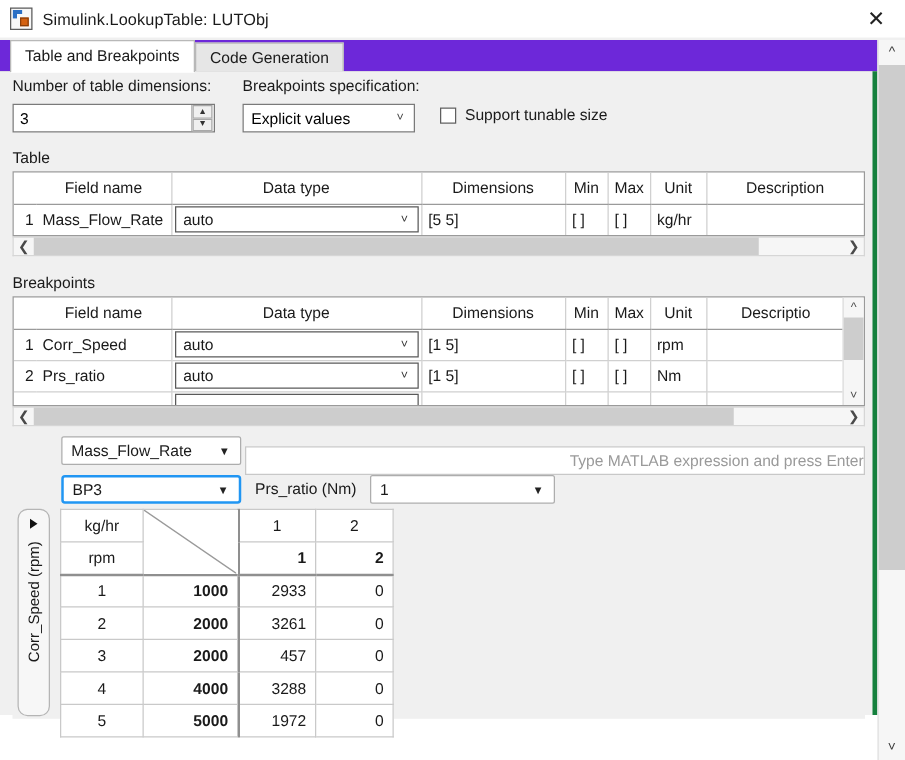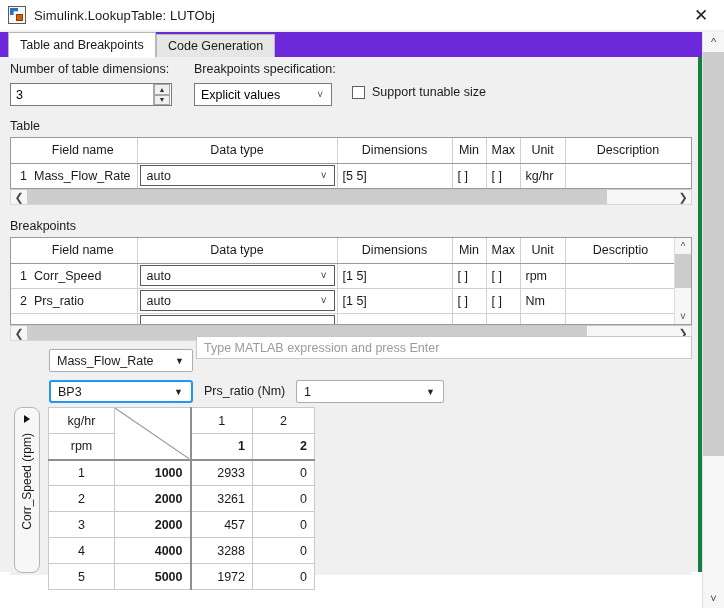--- a/index.html
+++ b/index.html
@@ -389,21 +389,21 @@
       <div class="track">
         <div class="thumb" style="width:560px"></div>
       </div>
       <div class="arw">❯</div>
     </div>
 
     <div class="combo" style="left:49px; top:292px; width:144px; height:23px;">
       <span>Mass_Flow_Rate</span>
       <span class="caret">▼</span>
     </div>
-    <div id="expr-input" style="left:196px; top:279px; width:496px; height:23px;">
+    <div id="expr-input" style="left:196px; top:300px; width:496px; height:23px;justify-content:flex-end;">
       <span>Type MATLAB expression and press Enter</span>
     </div>
 
     <div class="combo focused" style="left:49px; top:323px; width:144px; height:23px;">
       <span>BP3</span>
       <span class="caret">▼</span>
     </div>
     <div id="prs-label" style="left:204px; top:327px;">Prs_ratio (Nm)</div>
     <div class="combo" style="left:296px; top:323px; width:148px; height:23px;">
       <span>1</span>

